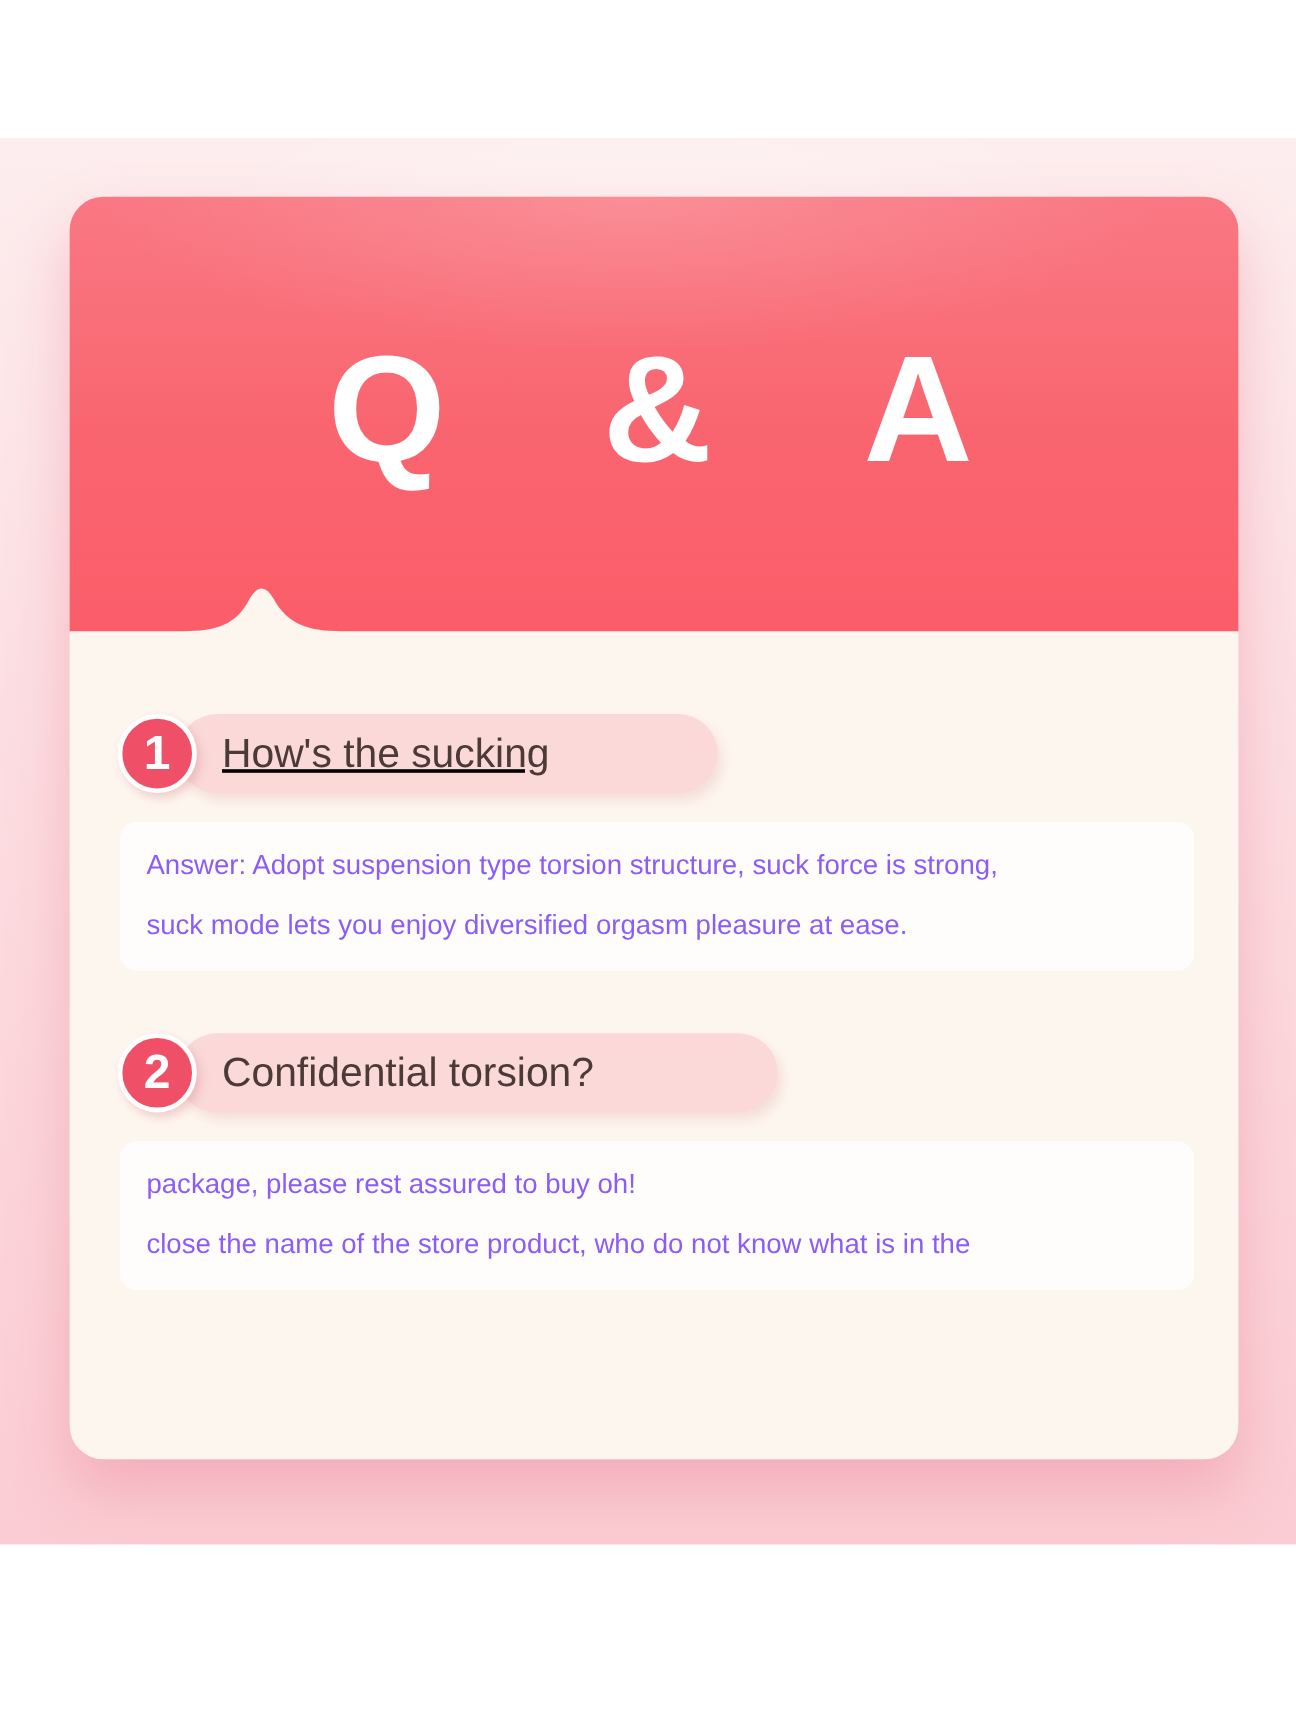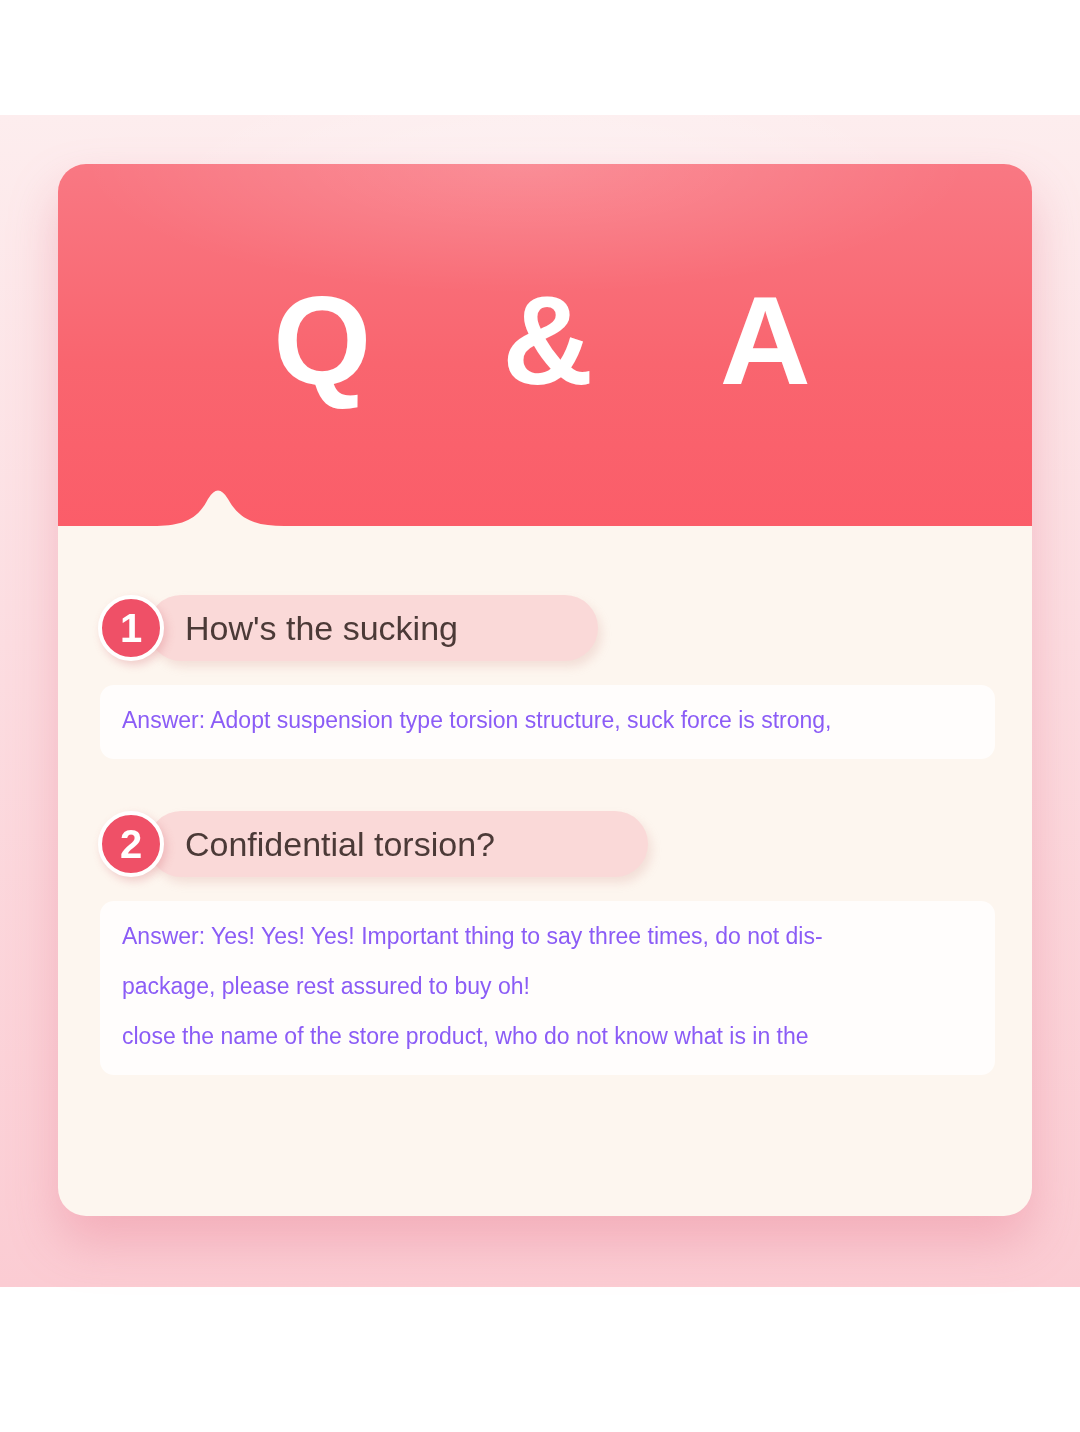--- a/index.html
+++ b/index.html
@@ -103,21 +103,21 @@
   }
   .q-pill {
     height: 66px;
     margin-left: -16px;
     border-radius: 33px;
     background: #fad9d8;
     display: flex;
     align-items: center;
     box-shadow: 4px 6px 10px rgba(219, 166, 158, 0.28);
   }
-  .q-pill.pill-1 { width: 450px; }
+  .q-pill.pill-1 { width: 450px; text-decoration: underline; }
   .q-pill.pill-2 { width: 500px; }
   .q-label {
     padding-left: 37px;
     font-size: 34px;
     font-weight: 500;
     color: #4b3a37;
     white-space: nowrap;
   }
 
   .answer-box {
@@ -153,31 +153,31 @@
 
     <div class="qa-group">
       <div class="q-row">
         <div class="q-badge">1</div>
         <div class="q-pill pill-1">
           <span class="q-label">How's the sucking</span>
         </div>
       </div>
       <div class="answer-box">
         <div class="answer-line">Answer: Adopt suspension type torsion structure, suck force is strong,</div>
+        <div class="answer-line">suck mode lets you enjoy diversified orgasm pleasure at ease.</div>
       </div>
     </div>
 
     <div class="qa-group second">
       <div class="q-row">
         <div class="q-badge">2</div>
         <div class="q-pill pill-2">
           <span class="q-label">Confidential torsion?</span>
         </div>
       </div>
       <div class="answer-box">
-        <div class="answer-line">Answer: Yes! Yes! Yes! Important thing to say three times, do not dis-</div>
         <div class="answer-line">package, please rest assured to buy oh!</div>
         <div class="answer-line">close the name of the store product, who do not know what is in the</div>
       </div>
     </div>
 
   </div>
 </div>
 
 </body></html>

